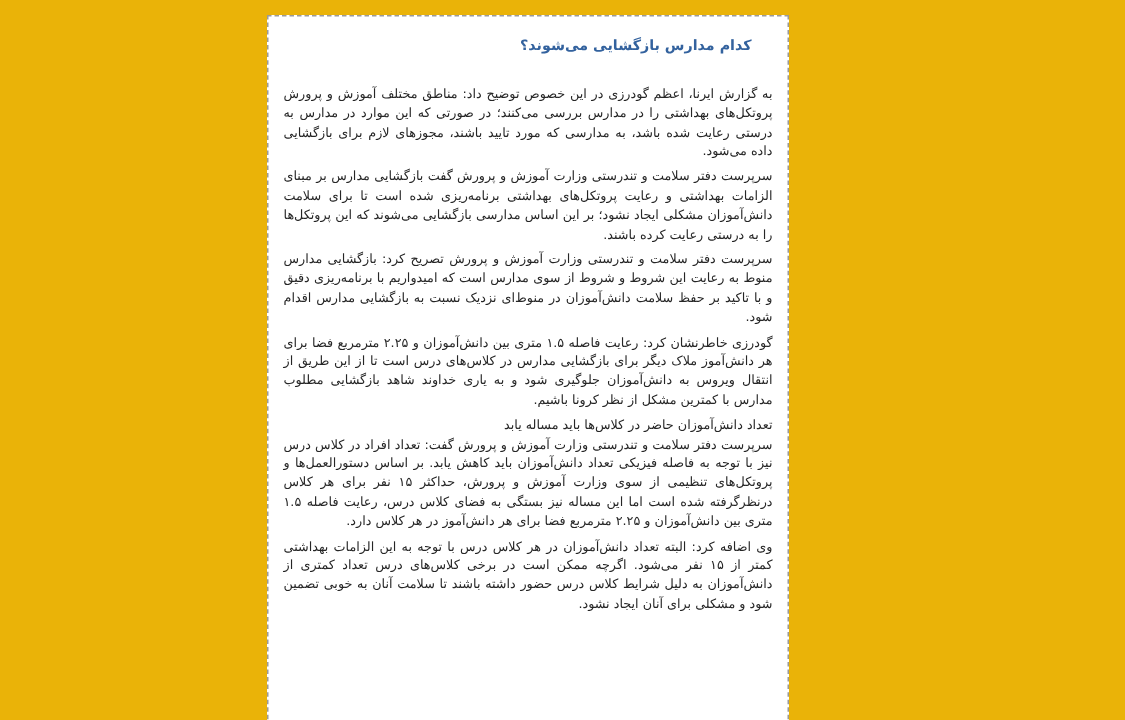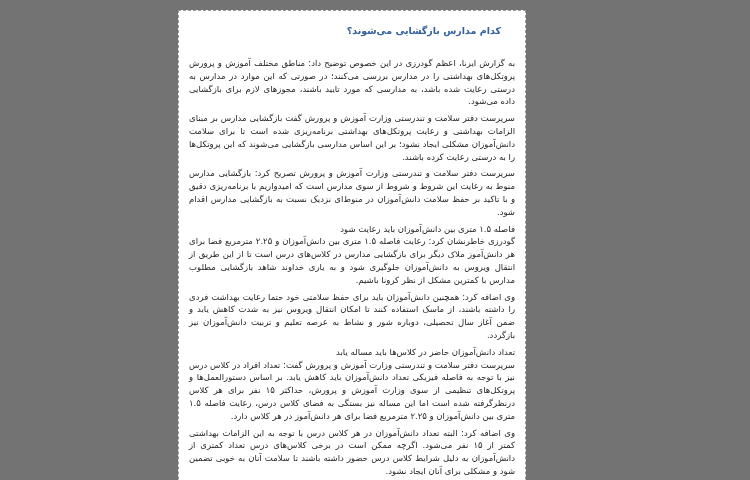--- a/index.html
+++ b/index.html
@@ -2,21 +2,21 @@
 <html lang="fa"><head>
 <meta charset="utf-8">
 <style>
   * { margin: 0; padding: 0; box-sizing: border-box; }
   html, body {
     width: 750px; height: 480px;
     overflow: hidden;
     background: #ffffff;
     font-family: "DejaVu Sans", sans-serif;
   }
-  .canvas { position: relative; width: 750px; height: 480px; background: #737373; }
+  .canvas { position: relative; width: 750px; height: 480px; background: #eab308; }
   .page {
     position: absolute;
     left: 178px; top: 10px;
     width: 348px; height: 640px;
     background: #ffffff;
     border: 1px dashed #9a9a9a;
     padding: 14px 10px 0 10px;
   }
   .article-title {
     direction: rtl;
@@ -43,23 +43,21 @@
 
 <div class="canvas">
   <div class="page">
 
     <div class="article-title">کدام مدارس بازگشایی می‌شوند؟</div>
 
     <div class="article-body">
       <div class="para">به گزارش ایرنا، اعظم گودرزی در این خصوص توضیح داد: مناطق مختلف آموزش و پرورش پروتکل‌های بهداشتی را در مدارس بررسی می‌کنند؛ در صورتی که این موارد در مدارس به درستی رعایت شده باشد، به مدارسی که مورد تایید باشند، مجوزهای لازم برای بازگشایی داده می‌شود.</div>
       <div class="para">سرپرست دفتر سلامت و تندرستی وزارت آموزش و پرورش گفت بازگشایی مدارس بر مبنای الزامات بهداشتی و رعایت پروتکل‌های بهداشتی برنامه‌ریزی شده است تا برای سلامت دانش‌آموزان مشکلی ایجاد نشود؛ بر این اساس مدارسی بازگشایی می‌شوند که این پروتکل‌ها را به درستی رعایت کرده باشند.</div>
       <div class="para">سرپرست دفتر سلامت و تندرستی وزارت آموزش و پرورش تصریح کرد: بازگشایی مدارس منوط به رعایت این شروط و شروط از سوی مدارس است که امیدواریم با برنامه‌ریزی دقیق و با تاکید بر حفظ سلامت دانش‌آموزان در منوط‌ای نزدیک نسبت به بازگشایی مدارس اقدام شود.</div>
-      <div class="subhead">فاصله ۱.۵ متری بین دانش‌آموزان باید رعایت شود</div>
       <div class="para">گودرزی خاطرنشان کرد: رعایت فاصله ۱.۵ متری بین دانش‌آموزان و ۲.۲۵ مترمربع فضا برای هر دانش‌آموز ملاک دیگر برای بازگشایی مدارس در کلاس‌های درس است تا از این طریق از انتقال ویروس به دانش‌آموزان جلوگیری شود و به یاری خداوند شاهد بازگشایی مطلوب مدارس با کمترین مشکل از نظر کرونا باشیم.</div>
-      <div class="para">وی اضافه کرد: همچنین دانش‌آموزان باید برای حفظ سلامتی خود حتما رعایت بهداشت فردی را داشته باشند، از ماسک استفاده کنند تا امکان انتقال ویروس نیز به شدت کاهش یابد و ضمن آغاز سال تحصیلی، دوباره شور و نشاط به عرصه تعلیم و تربیت دانش‌آموزان نیز بازگردد.</div>
       <div class="subhead">تعداد دانش‌آموزان حاضر در کلاس‌ها باید مساله یابد</div>
       <div class="para">سرپرست دفتر سلامت و تندرستی وزارت آموزش و پرورش گفت: تعداد افراد در کلاس درس نیز با توجه به فاصله فیزیکی تعداد دانش‌آموزان باید کاهش یابد. بر اساس دستورالعمل‌ها و پروتکل‌های تنظیمی از سوی وزارت آموزش و پرورش، حداکثر ۱۵ نفر برای هر کلاس درنظرگرفته شده است اما این مساله نیز بستگی به فضای کلاس درس، رعایت فاصله ۱.۵ متری بین دانش‌آموزان و ۲.۲۵ مترمربع فضا برای هر دانش‌آموز در هر کلاس دارد.</div>
       <div class="para">وی اضافه کرد: البته تعداد دانش‌آموزان در هر کلاس درس با توجه به این الزامات بهداشتی کمتر از ۱۵ نفر می‌شود. اگرچه ممکن است در برخی کلاس‌های درس تعداد کمتری از دانش‌آموزان به دلیل شرایط کلاس درس حضور داشته باشند تا سلامت آنان به خوبی تضمین شود و مشکلی برای آنان ایجاد نشود.</div>
 
     </div>
 
   </div>
 </div>
 
 </body></html>

